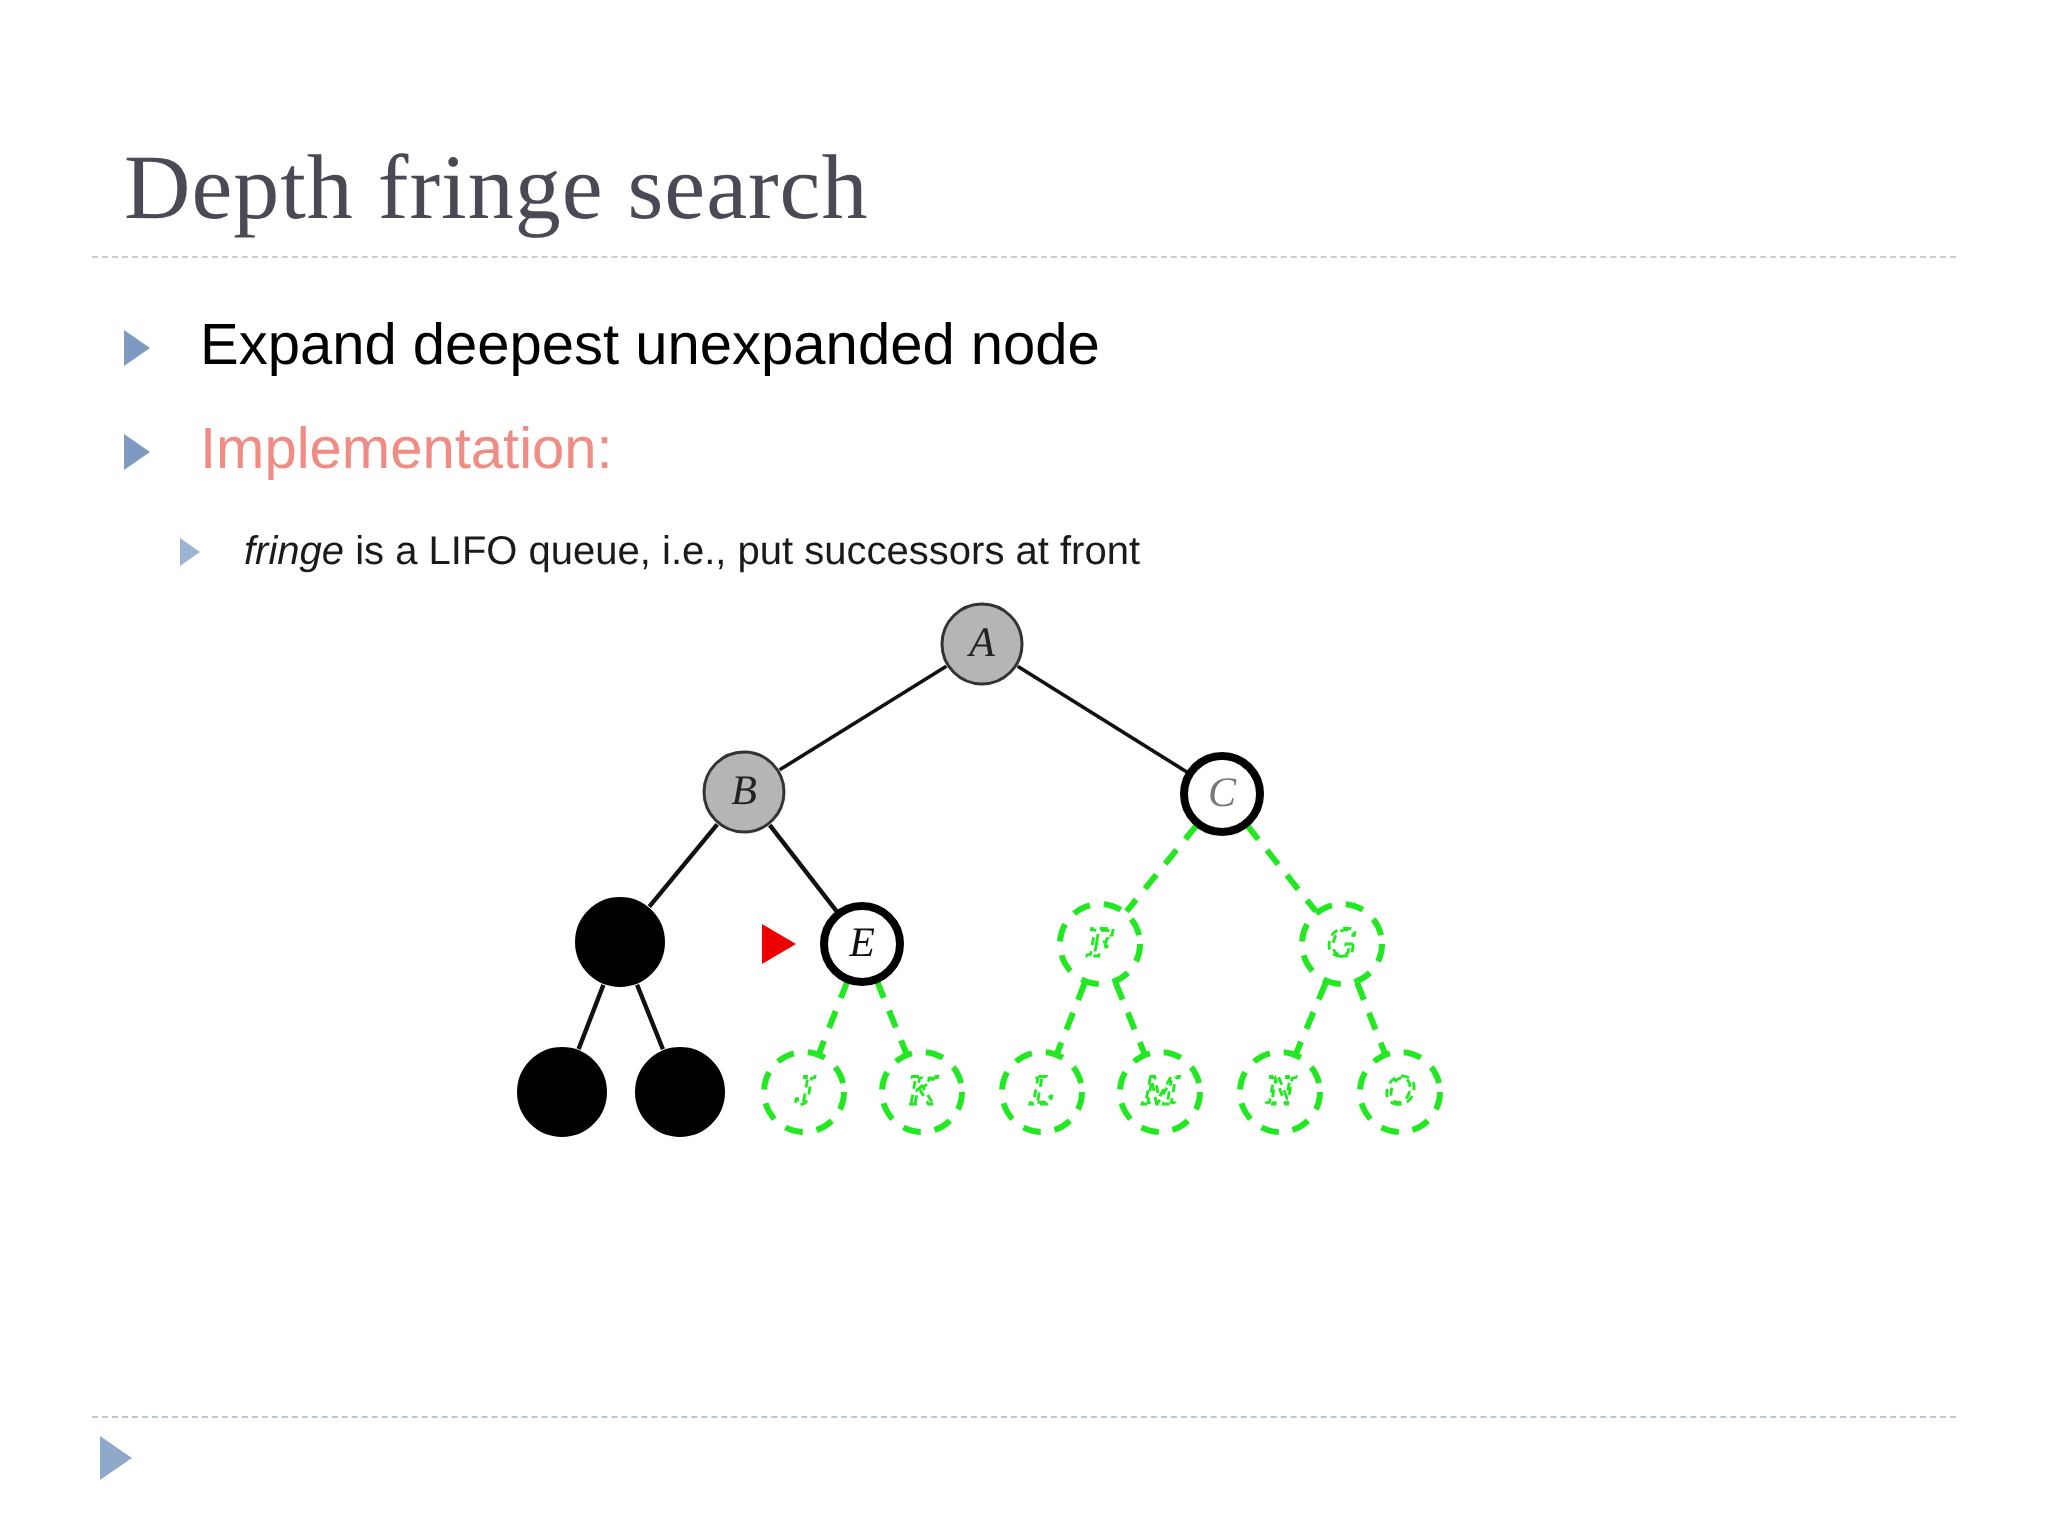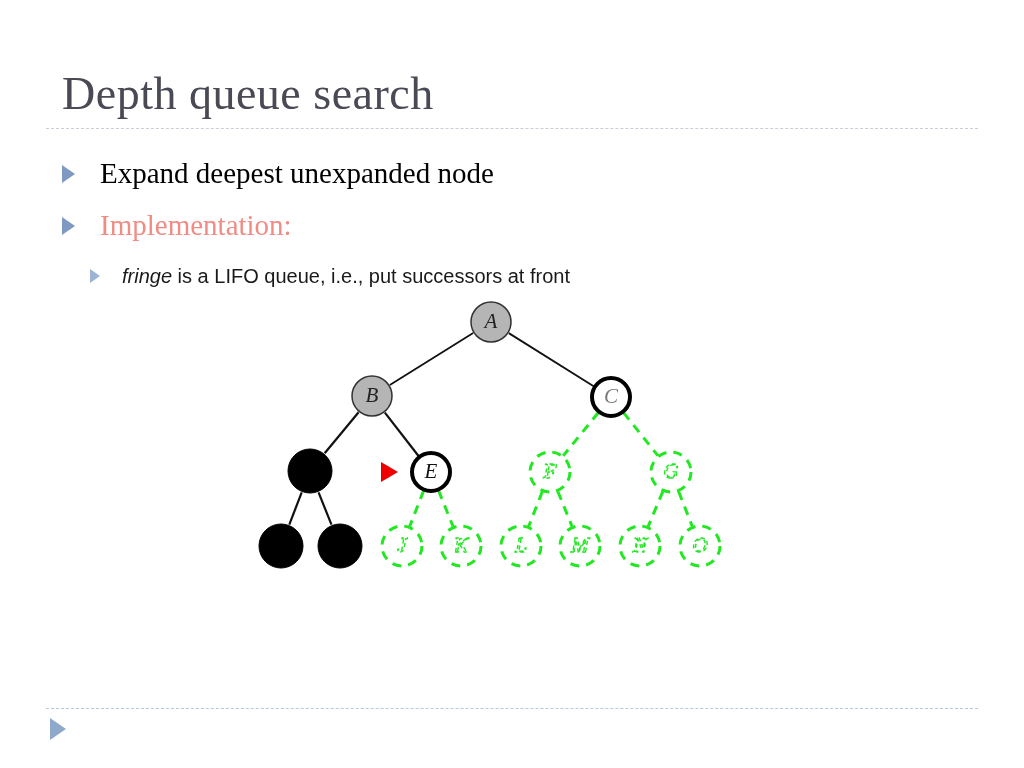--- a/index.html
+++ b/index.html
@@ -58,21 +58,20 @@
     border-top: 7px solid transparent;
     border-bottom: 7px solid transparent;
     border-left: 10px solid #9db5d4;
     margin-top: 8px;
   }
   .b-text-l1 {
     font-size: 29px;
     color: #000000;
     line-height: 34px;
     white-space: nowrap;
-    font-family: Liberation Serif, serif;
   }
   .b-text-l1.accent { color: #f08c84; }
   .b-text-l2 {
     font-size: 20px;
     color: #1a1a1a;
     line-height: 30px;
     white-space: nowrap;
   }
   .b-text-l2 .it { font-style: italic; }
 
@@ -115,21 +114,21 @@
     border-top: 11px solid transparent;
     border-bottom: 11px solid transparent;
     border-left: 16px solid #8fa9ca;
   }
 </style>
 </head>
 <body>
 
 <div id="slide">
 
-  <div id="title">Depth queue search</div>
+  <div id="title">Depth fringe search</div>
   <div id="title-rule"></div>
 
   <div class="bullet-row" id="bullet1">
     <span class="tri tri-l1"></span>
     <span class="b-text-l1">Expand deepest unexpanded node</span>
   </div>
 
   <div class="bullet-row" id="bullet2">
     <span class="tri tri-l1"></span>
     <span class="b-text-l1 accent">Implementation:</span>

